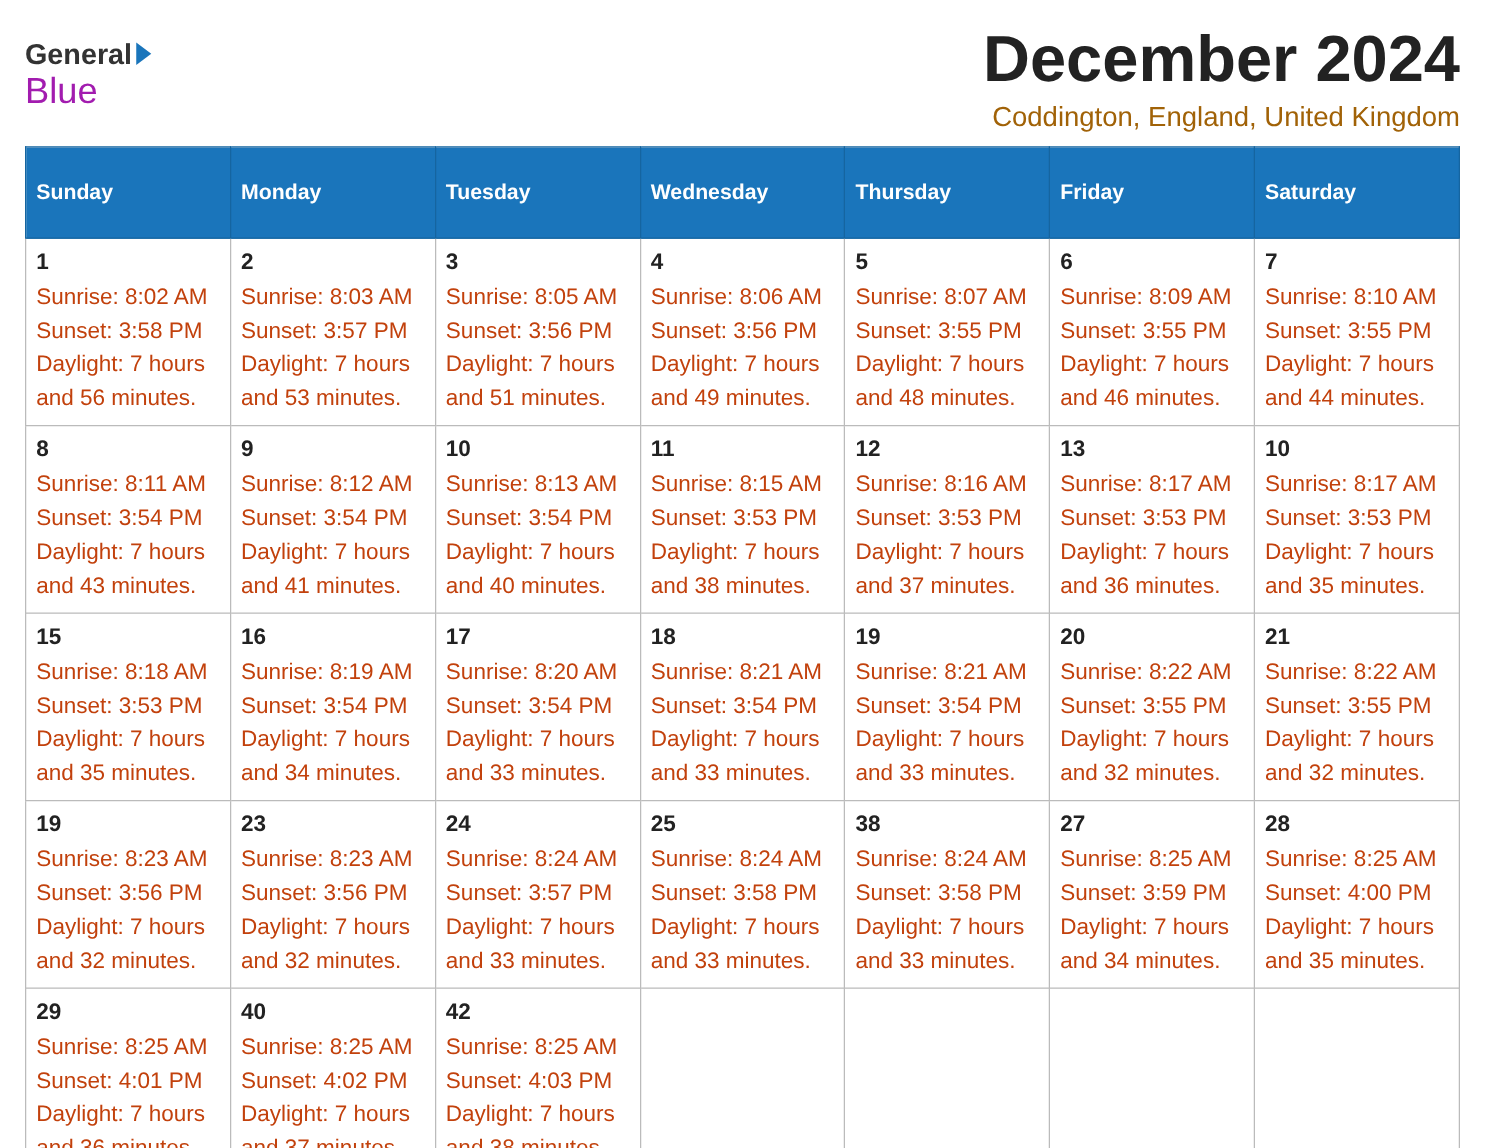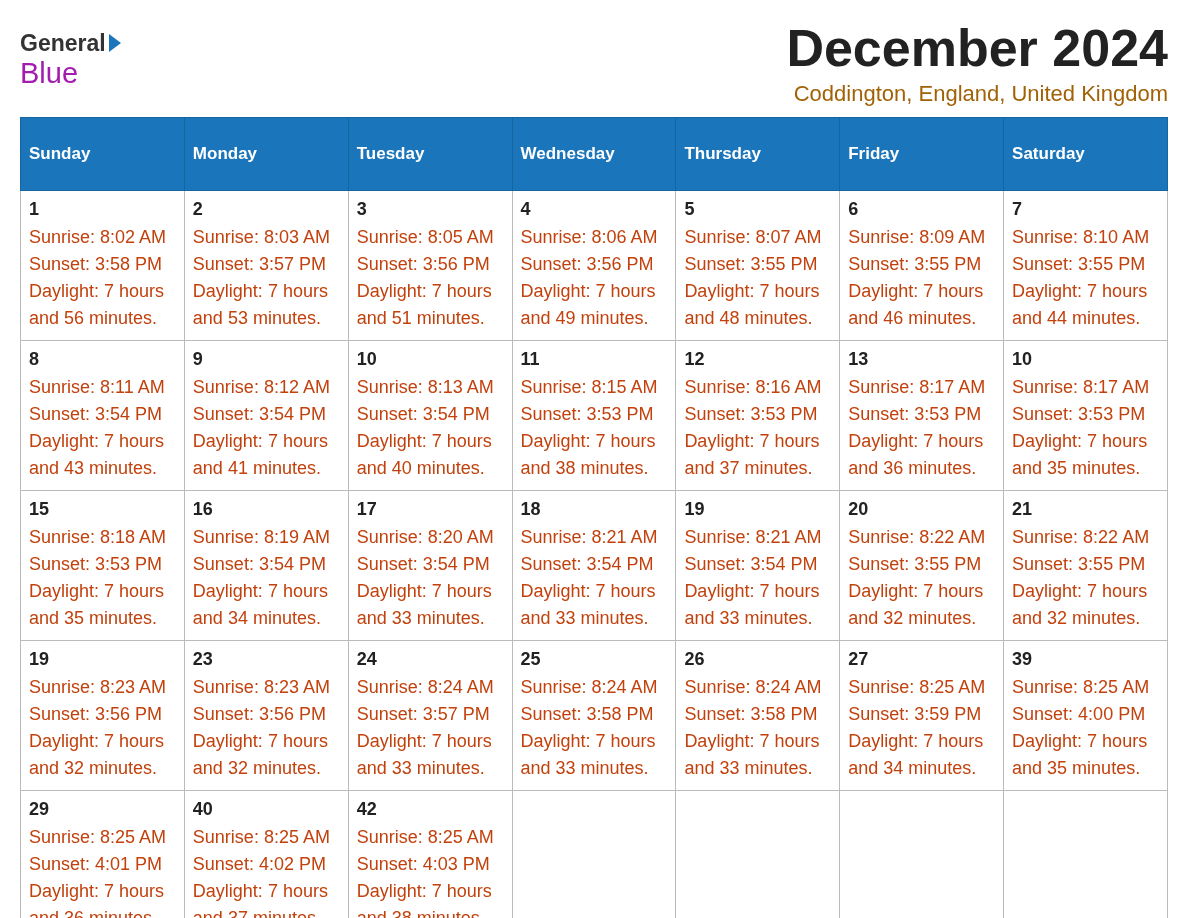--- a/index.html
+++ b/index.html
@@ -239,29 +239,29 @@
       </td>
         <td>
         <span class="day-number">24</span>
         <span class="day-info">Sunrise: 8:24 AM<br>Sunset: 3:57 PM<br>Daylight: 7 hours<br>and 33 minutes.</span>
       </td>
         <td>
         <span class="day-number">25</span>
         <span class="day-info">Sunrise: 8:24 AM<br>Sunset: 3:58 PM<br>Daylight: 7 hours<br>and 33 minutes.</span>
       </td>
         <td>
-        <span class="day-number">26</span>
+        <span class="day-number">38</span>
         <span class="day-info">Sunrise: 8:24 AM<br>Sunset: 3:58 PM<br>Daylight: 7 hours<br>and 33 minutes.</span>
       </td>
         <td>
         <span class="day-number">27</span>
         <span class="day-info">Sunrise: 8:25 AM<br>Sunset: 3:59 PM<br>Daylight: 7 hours<br>and 34 minutes.</span>
       </td>
         <td>
-        <span class="day-number">39</span>
+        <span class="day-number">28</span>
         <span class="day-info">Sunrise: 8:25 AM<br>Sunset: 4:00 PM<br>Daylight: 7 hours<br>and 35 minutes.</span>
       </td>
       </tr>
       <tr class="last-row">
         <td>
         <span class="day-number">29</span>
         <span class="day-info">Sunrise: 8:25 AM<br>Sunset: 4:01 PM<br>Daylight: 7 hours<br>and 36 minutes.</span>
       </td>
         <td>
         <span class="day-number">40</span>

